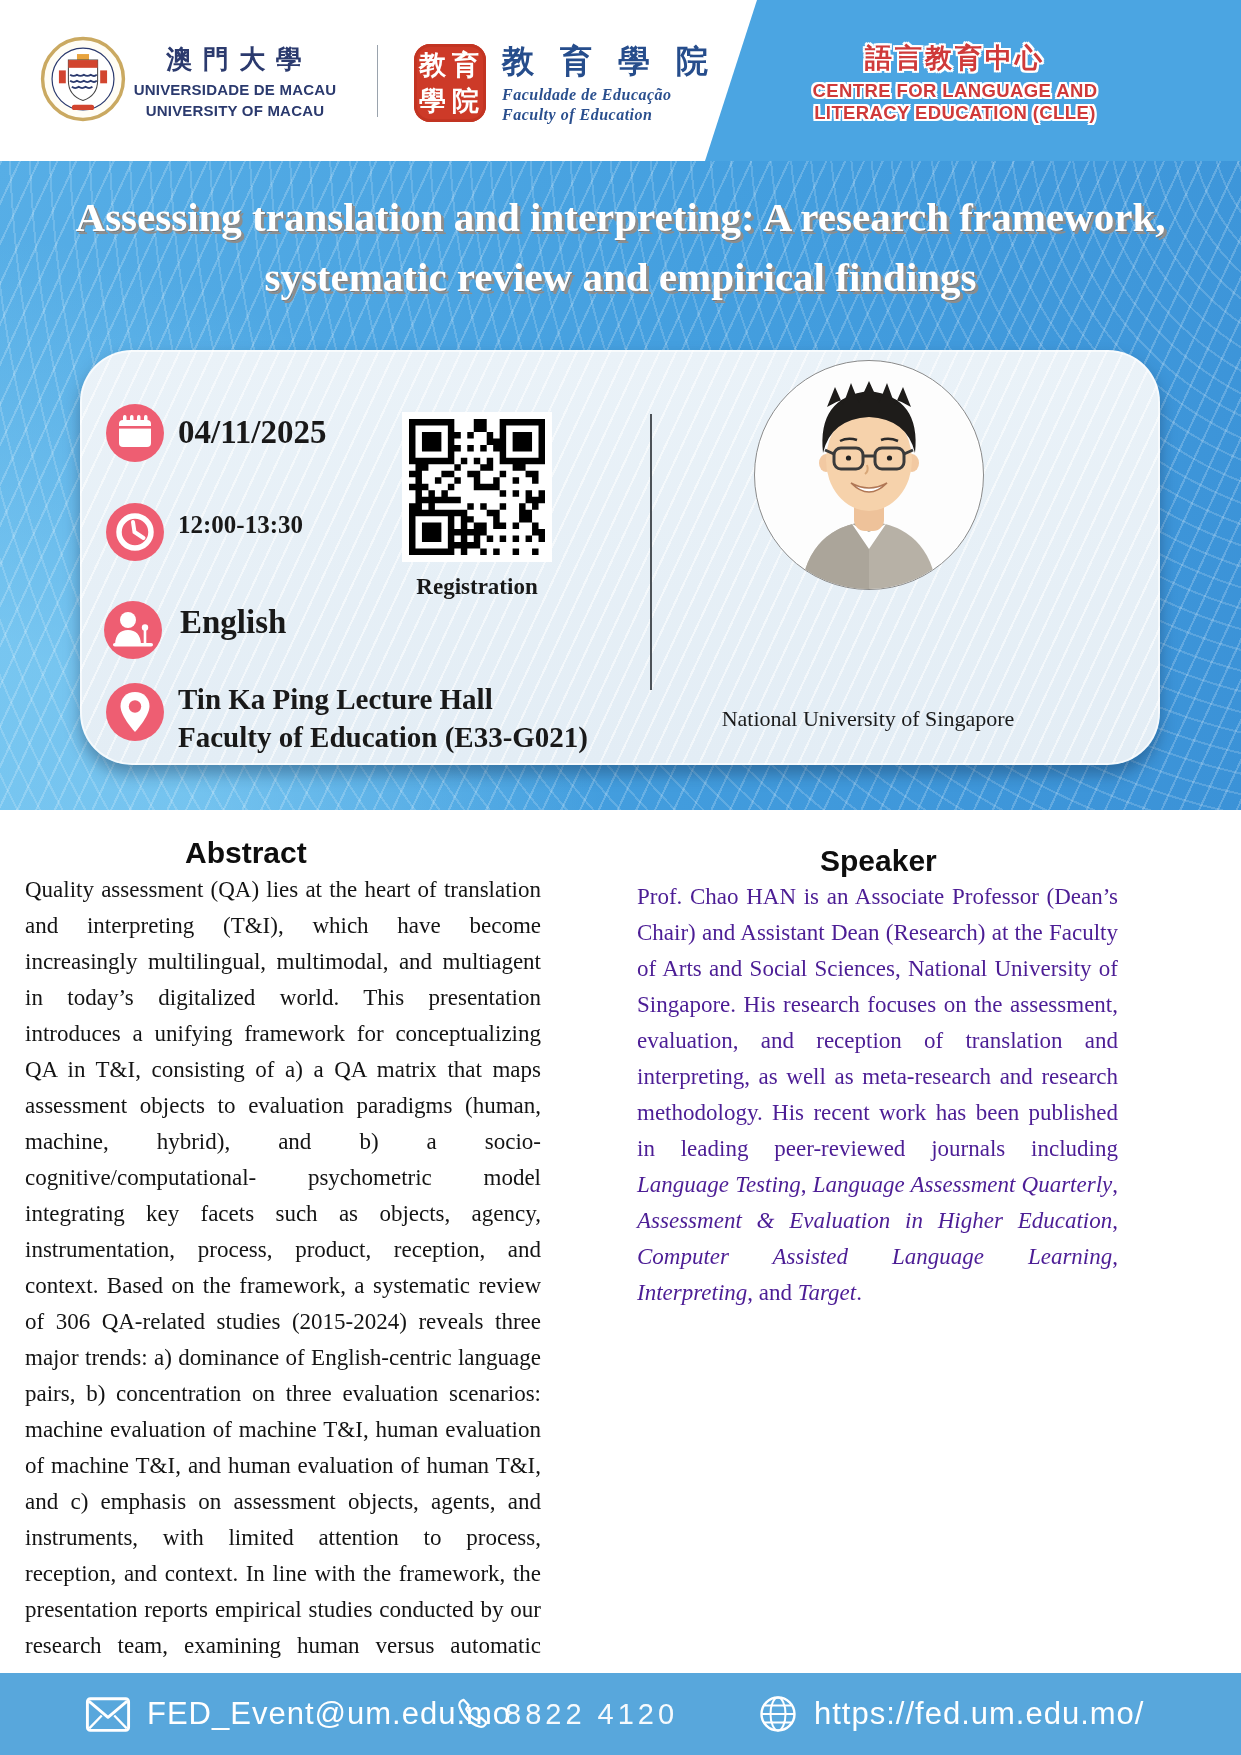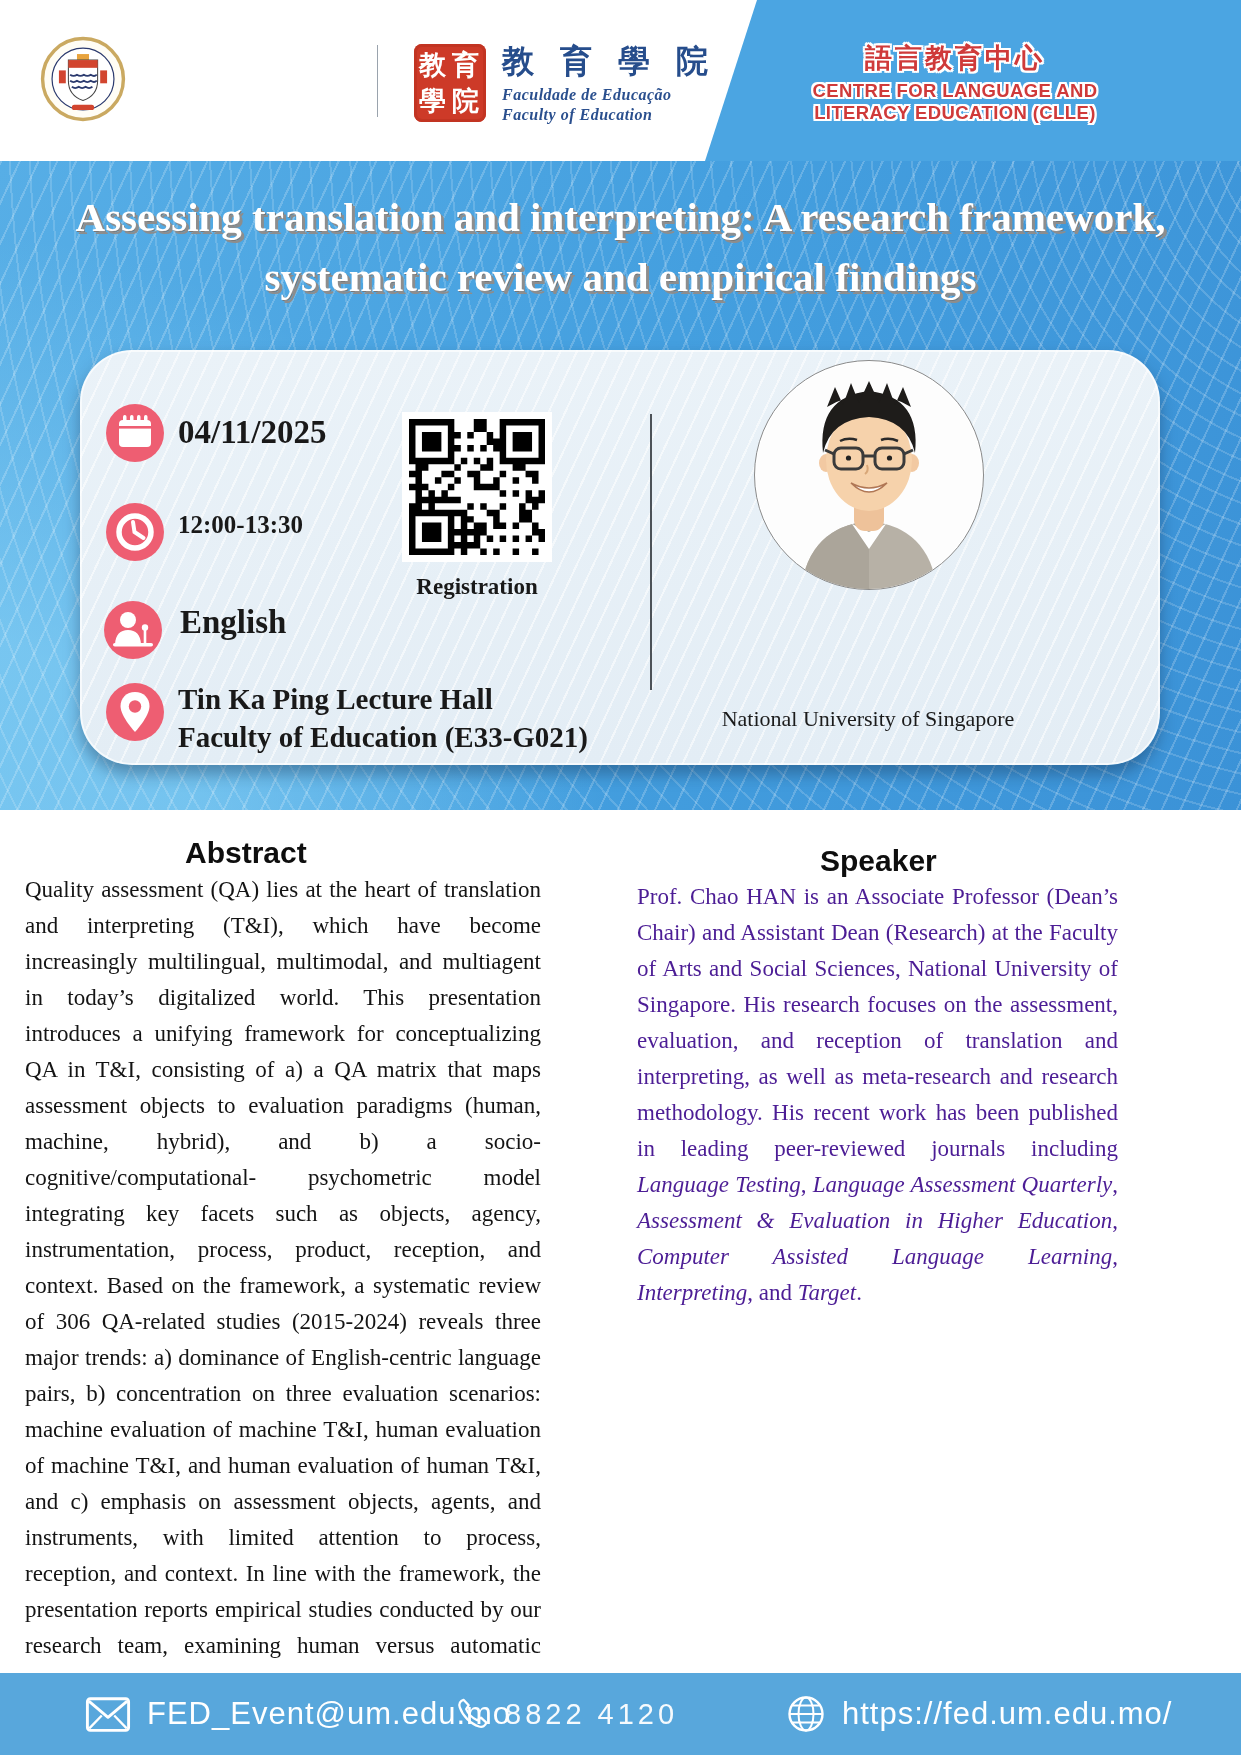--- a/index.html
+++ b/index.html
@@ -6,21 +6,21 @@
   .poster{position:relative;width:1241px;height:1755px;margin:0 auto;background:#fff;
           overflow:hidden;font-family:"Liberation Serif",serif;color:#151515;}
 
   
   .header{position:absolute;left:0;top:0;width:1241px;height:161px;background:#fff;}
   .crest{position:absolute;left:40px;top:36px;width:86px;height:86px;}
   .um-block{position:absolute;left:128px;top:42px;width:214px;text-align:center;color:#2b3a6e;}
   .um-zh{font-size:26px;font-weight:700;letter-spacing:2px;}
   .um-pt,.um-en{font-family:"Liberation Sans",sans-serif;font-weight:700;font-size:15px;margin-top:4px;letter-spacing:.2px;}
   .hdr-divider{position:absolute;left:377px;top:45px;width:1px;height:72px;background:#9aa3ad;}
-  .seal{position:absolute;left:414px;top:44px;width:72px;height:78px;border-radius:8px;
+  .seal{position:absolute;left:414px;top:44px;width:72px;height:78px;border-radius:16px;
         background:#cd3a28;box-shadow:inset 0 0 0 3px #c23422;color:#fff;
         font-weight:700;font-size:27px;line-height:36px;letter-spacing:6px;
         text-align:center;padding-top:3px;box-sizing:border-box;
         writing-mode:horizontal-tb;word-break:break-all;padding-left:4px;}
   .fed-block{position:absolute;left:502px;top:40px;color:#264d8c;}
   .fed-zh{font-size:32px;font-weight:700;letter-spacing:9px;}
   .fed-pt,.fed-en{font-style:italic;font-weight:700;font-size:16px;margin-top:2px;letter-spacing:.5px;color:#2a4f8e;}
   .clle{position:absolute;left:0;top:0;width:1241px;height:161px;background:#4ba5e2;
         clip-path:polygon(757px 0,1241px 0,1241px 161px,705px 161px);}
   .clle-text{position:absolute;left:745px;top:40px;width:420px;text-align:center;
@@ -71,21 +71,21 @@
               text-align:justify;color:#141414;}
   .speaker-h{position:absolute;left:820px;top:844px;font-family:"Liberation Sans",sans-serif;
              font-weight:700;font-size:30px;color:#0e0e0e;}
   .speaker-p{position:absolute;left:637px;top:879px;width:481px;font-size:23px;line-height:36px;
              text-align:justify;color:#4c1d95;}
 
   
   .footer{position:absolute;left:0;top:1673px;width:1241px;height:82px;background:#58a7dc;
           font-family:"Liberation Sans",sans-serif;color:#fff;}
   .f-item{position:absolute;top:0;height:82px;display:flex;align-items:center;gap:16px;}
-  .f-email{left:85px;}  .f-phone{left:455px;}  .f-web{left:786px;}
+  .f-email{left:85px;}  .f-phone{left:455px;}  .f-web{left:758px;}
   .f-email .txt,.f-web .txt{font-size:31px;letter-spacing:1px;}
   .f-phone .txt{font-size:29px;letter-spacing:4px;font-weight:400;opacity:.95;}
 </style>
 </head>
 <body>
 
 <div class="poster">
 
   <div class="header">
     <svg class="crest" viewBox="0 0 100 100">
@@ -94,20 +94,25 @@
       <rect x="43" y="21" width="14" height="9" fill="#e8a33d"></rect>
       <path d="M33 28 h34 v24 q0 17 -17 23 q-17 -6 -17 -23 Z" fill="#fff" stroke="#444" stroke-width="1.2"></path>
       <rect x="33" y="28" width="34" height="9" fill="#d2452f"></rect>
       <path d="M35 45 q4 3 8 0 q4 3 8 0 q4 3 8 0 q4 3 7 0" stroke="#2b3a6e" stroke-width="2" fill="none"></path>
       <path d="M35 52 q4 3 8 0 q4 3 8 0 q4 3 8 0 q4 3 7 0" stroke="#2b3a6e" stroke-width="2" fill="none"></path>
       <path d="M37 59 q4 3 8 0 q4 3 8 0 q4 3 8 0" stroke="#2b3a6e" stroke-width="2" fill="none"></path>
       <rect x="22" y="40" width="8" height="15" fill="#d2452f"></rect>
       <rect x="70" y="40" width="8" height="15" fill="#d2452f"></rect>
       <rect x="37" y="80" width="26" height="6" rx="3" fill="#d2452f"></rect>
     </svg>
+    <div class="um-block">
+      <div class="um-zh">澳 門 大 學</div>
+      <div class="um-pt">UNIVERSIDADE DE MACAU</div>
+      <div class="um-en">UNIVERSITY OF MACAU</div>
+    </div>
     <div class="hdr-divider"></div>
     <div class="seal">教育學院</div>
     <div class="fed-block">
       <div class="fed-zh">教 育 學 院</div>
       <div class="fed-pt">Faculdade de Educação</div>
       <div class="fed-en">Faculty of Education</div>
     </div>
     <div class="clle"></div>
     <div class="clle-text">
       <div class="clle-zh">語言教育中心</div>

